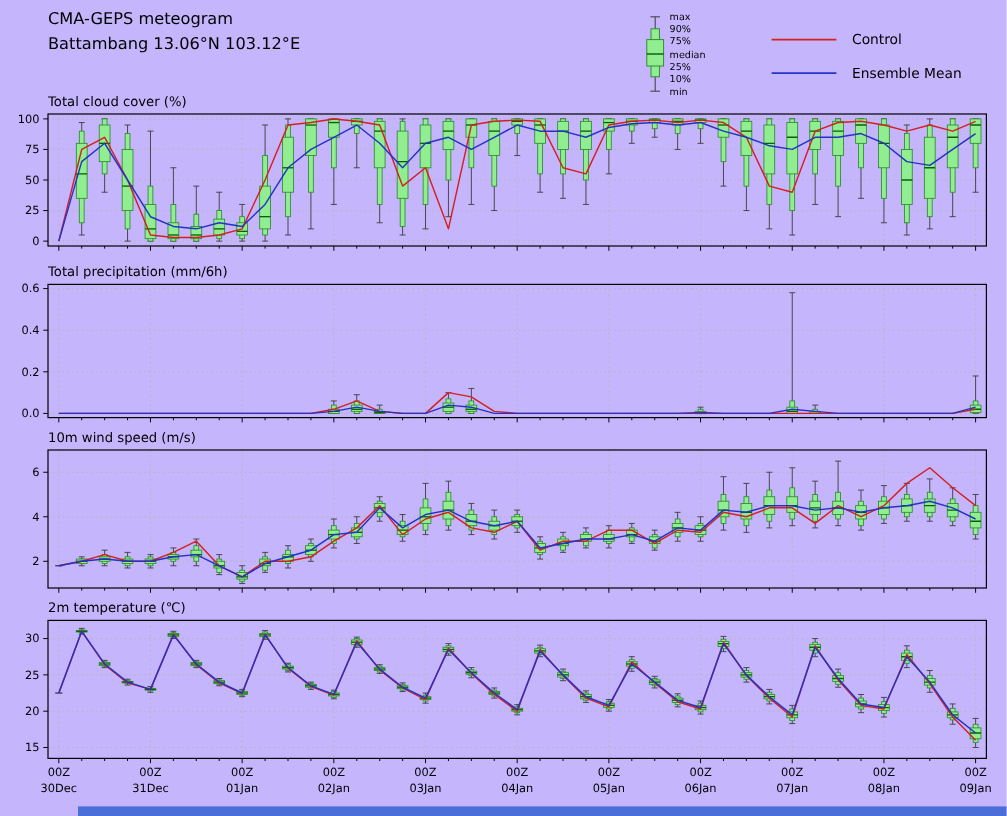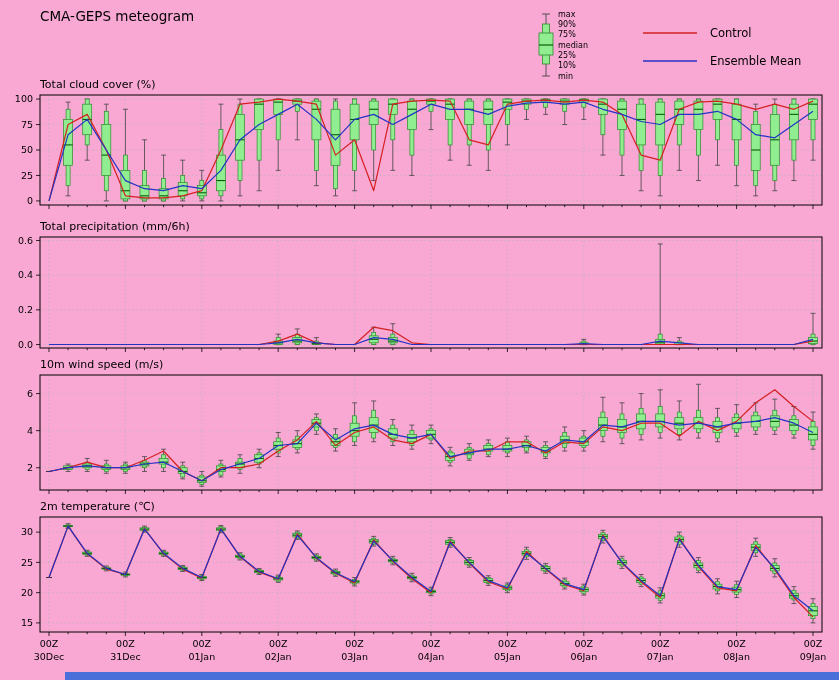--- a/index.html
+++ b/index.html
@@ -1,28 +1,29 @@
 <!DOCTYPE html>
 <html><head>
 <meta charset="utf-8">
 <style>
   html,body{margin:0;padding:0;background:#fff;}
-  .stage{position:relative;width:839px;height:680px;background:#f9a8d4;overflow:hidden;
+  .stage{position:relative;width:839px;height:680px;background:#c4b5fd;overflow:hidden;
          font-family:"DejaVu Sans",sans-serif;}
   .header{position:absolute;left:40px;top:6px;font-size:13.5px;line-height:21px;color:#000;z-index:2;}
   #chart{position:absolute;left:0;top:0;z-index:1;}
   #chart text{font-family:"DejaVu Sans",sans-serif;}
   .scrollbar{position:absolute;left:65px;right:0;bottom:0;height:8px;background:#4a6fd8;z-index:3;}
 </style>
 </head>
 <body>
 
 <div class="stage">
   <div class="header">
     <div>CMA-GEPS meteogram</div>
+    <div>Battambang 13.06°N 103.12°E</div>
   </div>
   <svg id="chart" width="839" height="680" viewBox="0 0 839 680">
       <g>
         <text x="40" y="88" font-size="11" text-anchor="start" fill="#000">Total cloud cover (%)</text>
         <line x1="40" x2="822" y1="200.92592592592592" y2="200.92592592592592" stroke="#b5b5b5" stroke-width="0.7" stroke-dasharray="1.5 2.5"></line>
         <line x1="36" x2="40" y1="200.92592592592592" y2="200.92592592592592" stroke="#000" stroke-width="0.8"></line>
         <text x="33" y="204.1259259259259" font-size="9.5" text-anchor="end" fill="#000">0</text>
         <line x1="40" x2="822" y1="175.46296296296296" y2="175.46296296296296" stroke="#b5b5b5" stroke-width="0.7" stroke-dasharray="1.5 2.5"></line>
         <line x1="36" x2="40" y1="175.46296296296296" y2="175.46296296296296" stroke="#000" stroke-width="0.8"></line>
         <text x="33" y="178.66296296296295" font-size="9.5" text-anchor="end" fill="#000">25</text>

